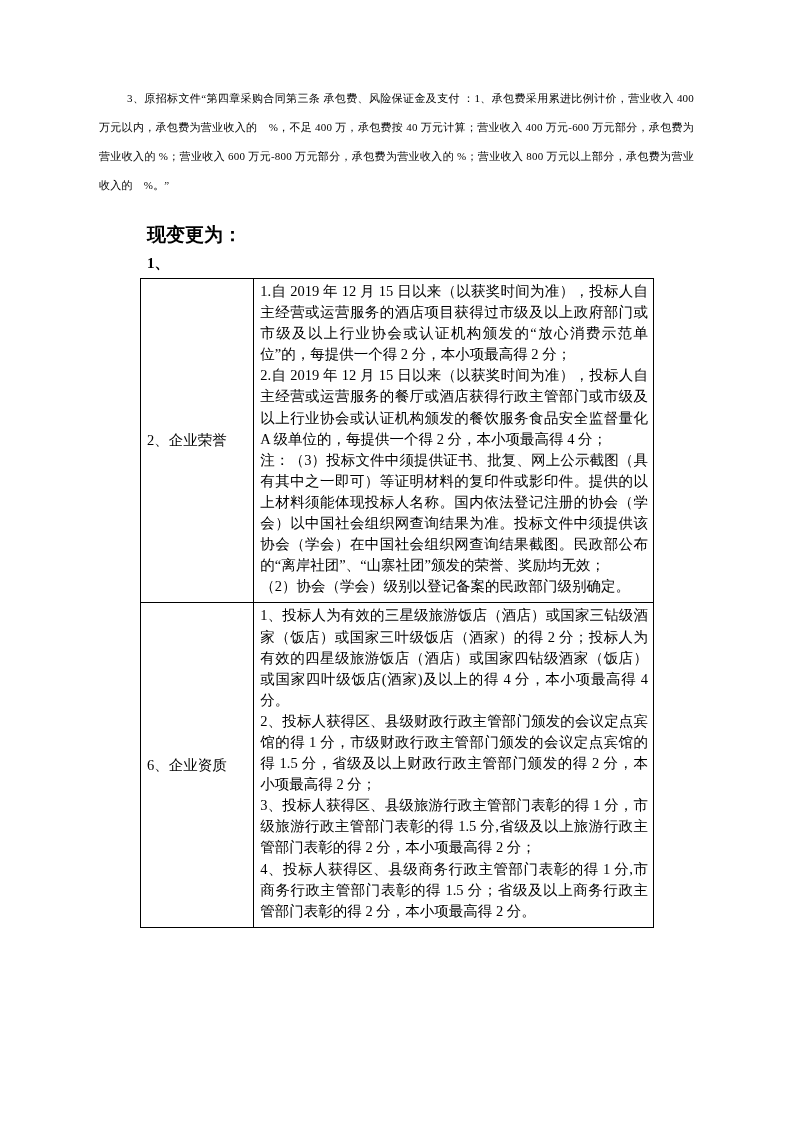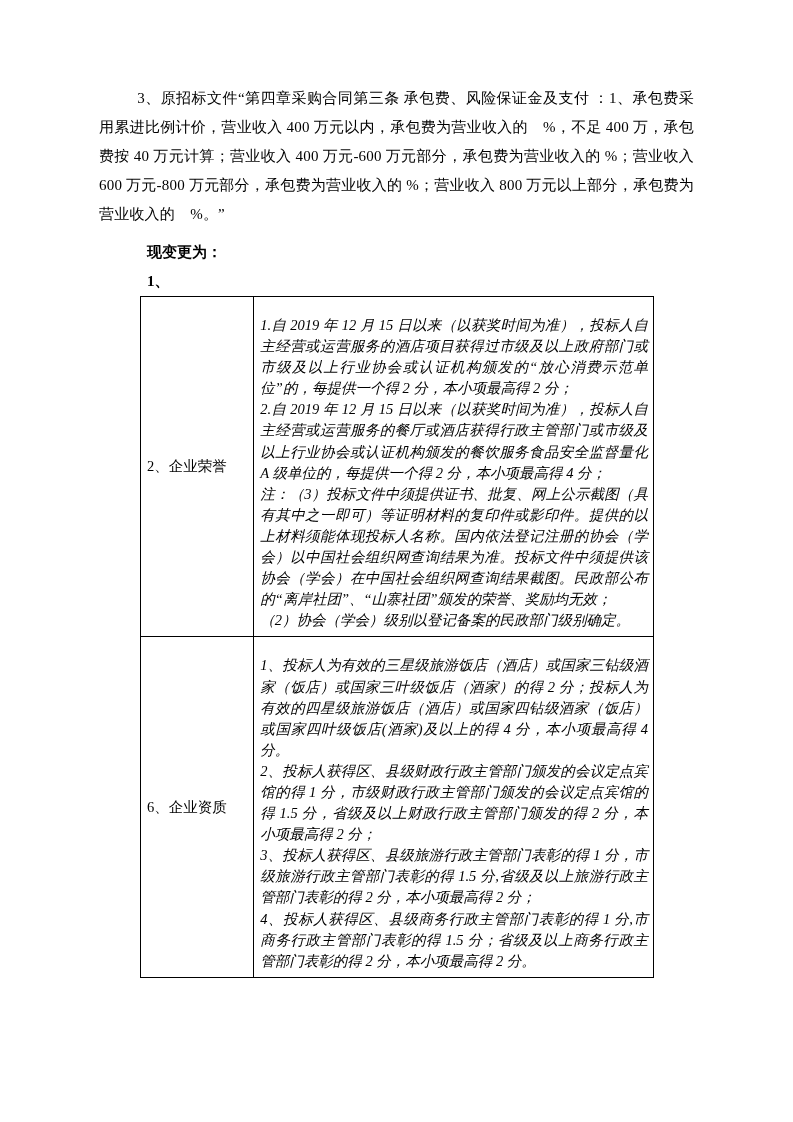--- a/index.html
+++ b/index.html
@@ -13,29 +13,29 @@
     height: 1122px;
     background: #ffffff;
     color: #000000;
     font-family: "Liberation Serif", serif;
     overflow: hidden;
     box-sizing: border-box;
     padding: 84px 99px 0 99px;
   }
   .para-original {
     margin: 0;
-    font-size: 15px;
+    font-size: 11px;
     line-height: 29px;
     text-align: justify;
     text-indent: 2.55em;
     letter-spacing: 0.2px;
   }
   .change-label {
-    margin: 9px 0 0 48px;
-    font-size: 15px;
+    margin: 20px 0 0 48px;
+    font-size: 19px;
     line-height: 29px;
     font-weight: bold;
   }
   .item-number {
     margin: 0 0 0 48px;
     font-size: 15px;
     line-height: 29px;
     font-weight: bold;
   }
   table.score-table {
@@ -51,24 +51,23 @@
   }
   td.hcell {
     width: 112px;
     vertical-align: middle;
     padding: 2px 4px 2px 6px;
     line-height: 21px;
   }
   td.ccell {
     width: 395px;
     vertical-align: top;
-    padding: 18px 5px 5px 6px;
+    padding: 2px 5px 5px 6px;
     line-height: 21.1px;
     text-align: justify;
-    font-style: italic;
   }
   td.ccell .cell-par {
     margin: 0;
   }
 </style>
 </head>
 <body>
 
 <div class="page">
   <p class="para-original">3、原招标文件“第四章采购合同第三条 承包费、风险保证金及支付 ：1、承包费采用累进比例计价，营业收入 400 万元以内，承包费为营业收入的　%，不足 400 万，承包费按 40 万元计算；营业收入 400 万元-600 万元部分，承包费为营业收入的 %；营业收入 600 万元-800 万元部分，承包费为营业收入的 %；营业收入 800 万元以上部分，承包费为营业收入的　%。”</p>

